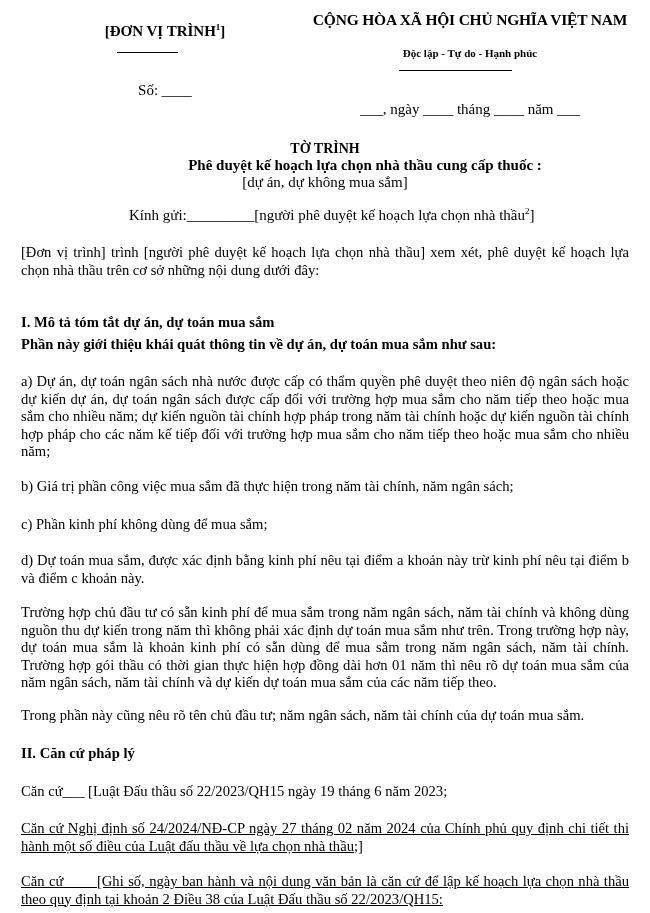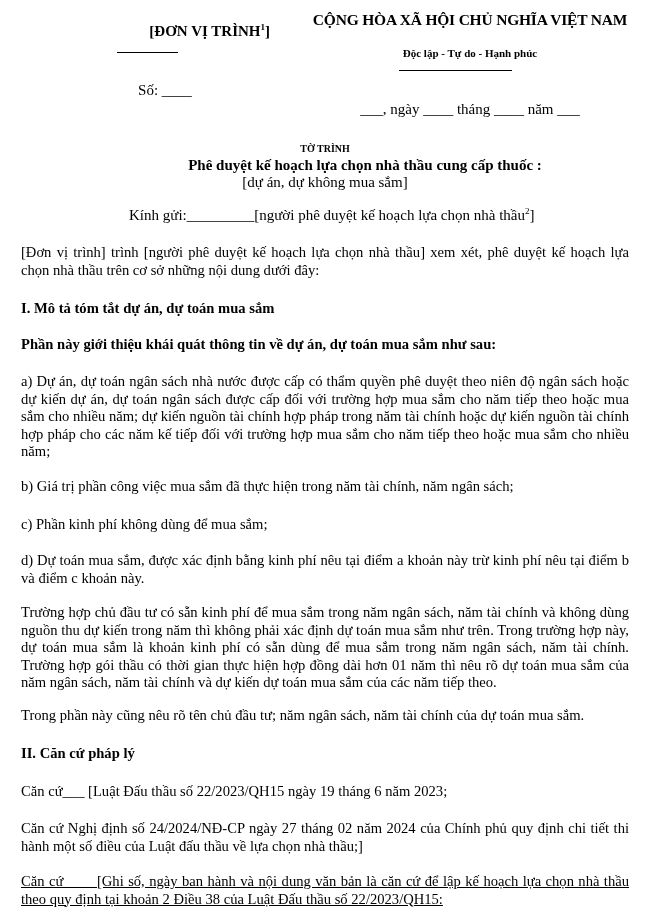--- a/index.html
+++ b/index.html
@@ -29,48 +29,48 @@
     .para {
       position: absolute;
       left: 21px;
       width: 608px;
       text-align: justify;
     }
   </style>
 </head>
 <body>
 
-<div class="abs bold center" style="left:60px; top:23px; width:210px; font-size:15px;text-align:right;">
+<div class="abs bold center" style="left:60px; top:23px; width:210px; font-size:15px;">
   <span>[ĐƠN VỊ TRÌNH</span><sup>1</sup><span>]</span>
 </div>
 <div class="rule" style="left:117px; top:52px; width:61px;"></div>
 <div class="abs center" style="left:60px; top:82px; width:210px; font-size:15px;">Số: ____</div>
 
 <div class="abs bold center" style="left:295px; top:11px; width:350px; font-size:15.5px; letter-spacing:-0.2px;">CỘNG HÒA XÃ HỘI CHỦ NGHĨA VIỆT NAM</div>
 <div class="abs bold center" style="left:295px; top:45px; width:350px; font-size:11px;">Độc lập - Tự do - Hạnh phúc</div>
 <div class="rule" style="left:399px; top:70px; width:113px;"></div>
 <div class="abs center" style="left:295px; top:101px; width:350px; font-size:15px;">___, ngày ____ tháng ____ năm ___</div>
 
-<div class="abs bold center" style="left:0; top:140px; width:650px; font-size:10px;">TỜ TRÌNH</div>
+<div class="abs bold center" style="left:0; top:140px; width:650px; font-size:14px;">TỜ TRÌNH</div>
 <div class="abs bold center" style="left:0; top:157px; width:650px; font-size:15px;padding-left:40px;">Phê duyệt kế hoạch lựa chọn nhà thầu cung cấp thuốc :</div>
 <div class="abs center" style="left:0; top:174px; width:650px; font-size:15px;">[dự án, dự không mua sắm]</div>
 
 <div class="abs" style="left:129px; top:207px; width:500px; font-size:15px;">
   <span>Kính gửi:_________[người phê duyệt kế hoạch lựa chọn nhà thầu</span><sup>2</sup><span>]</span>
 </div>
 
 <div class="para" style="top:244px;">[Đơn vị trình] trình [người phê duyệt kế hoạch lựa chọn nhà thầu] xem xét, phê duyệt kế hoạch lựa chọn nhà thầu trên cơ sở những nội dung dưới đây:</div>
 
-<div class="abs bold" style="left:21px; top:300px;">I. Mô tả tóm tắt dự án, dự toán mua sắm</div>
+<div class="abs bold" style="left:21px; top:314px;">I. Mô tả tóm tắt dự án, dự toán mua sắm</div>
 <div class="abs bold" style="left:21px; top:336px;">Phần này giới thiệu khái quát thông tin về dự án, dự toán mua sắm như sau:</div>
 
 <div class="para" style="top:373px;">a) Dự án, dự toán ngân sách nhà nước được cấp có thẩm quyền phê duyệt theo niên độ ngân sách hoặc dự kiến dự án, dự toán ngân sách được cấp đối với trường hợp mua sắm cho năm tiếp theo hoặc mua sắm cho nhiều năm; dự kiến nguồn tài chính hợp pháp trong năm tài chính hoặc dự kiến nguồn tài chính hợp pháp cho các năm kế tiếp đối với trường hợp mua sắm cho năm tiếp theo hoặc mua sắm cho nhiều năm;</div>
 <div class="para" style="top:478px;">b) Giá trị phần công việc mua sắm đã thực hiện trong năm tài chính, năm ngân sách;</div>
 <div class="para" style="top:516px;">c) Phần kinh phí không dùng để mua sắm;</div>
 <div class="para" style="top:552px;">d) Dự toán mua sắm, được xác định bằng kinh phí nêu tại điểm a khoản này trừ kinh phí nêu tại điểm b và điểm c khoản này.</div>
 
 <div class="para" style="top:604px;">Trường hợp chủ đầu tư có sẵn kinh phí để mua sắm trong năm ngân sách, năm tài chính và không dùng nguồn thu dự kiến trong năm thì không phải xác định dự toán mua sắm như trên. Trong trường hợp này, dự toán mua sắm là khoản kinh phí có sẵn dùng để mua sắm trong năm ngân sách, năm tài chính. Trường hợp gói thầu có thời gian thực hiện hợp đồng dài hơn 01 năm thì nêu rõ dự toán mua sắm của năm ngân sách, năm tài chính và dự kiến dự toán mua sắm của các năm tiếp theo.</div>
 <div class="para" style="top:707px;">Trong phần này cũng nêu rõ tên chủ đầu tư; năm ngân sách, năm tài chính của dự toán mua sắm.</div>
 
 <div class="abs bold" style="left:21px; top:745px;">II. Căn cứ pháp lý</div>
 <div class="para" style="top:783px;">Căn cứ___ [Luật Đấu thầu số 22/2023/QH15 ngày 19 tháng 6 năm 2023;</div>
-<div class="para" style="top:820px;">Căn cứ Nghị định số 24/2024/NĐ-CP ngày 27 tháng 02 năm 2024 của Chính phủ quy định chi tiết thi hành một số điều của Luật đấu thầu về lựa chọn nhà thầu;]</div>
+<div class="para" style="top:820px;text-decoration:underline;">Căn cứ Nghị định số 24/2024/NĐ-CP ngày 27 tháng 02 năm 2024 của Chính phủ quy định chi tiết thi hành một số điều của Luật đấu thầu về lựa chọn nhà thầu;]</div>
 <div class="para" style="top:873px;text-decoration:underline;">Căn cứ____ [Ghi số, ngày ban hành và nội dung văn bản là căn cứ để lập kế hoạch lựa chọn nhà thầu theo quy định tại khoản 2 Điều 38 của Luật Đấu thầu số 22/2023/QH15:</div>
 
 </body></html>

